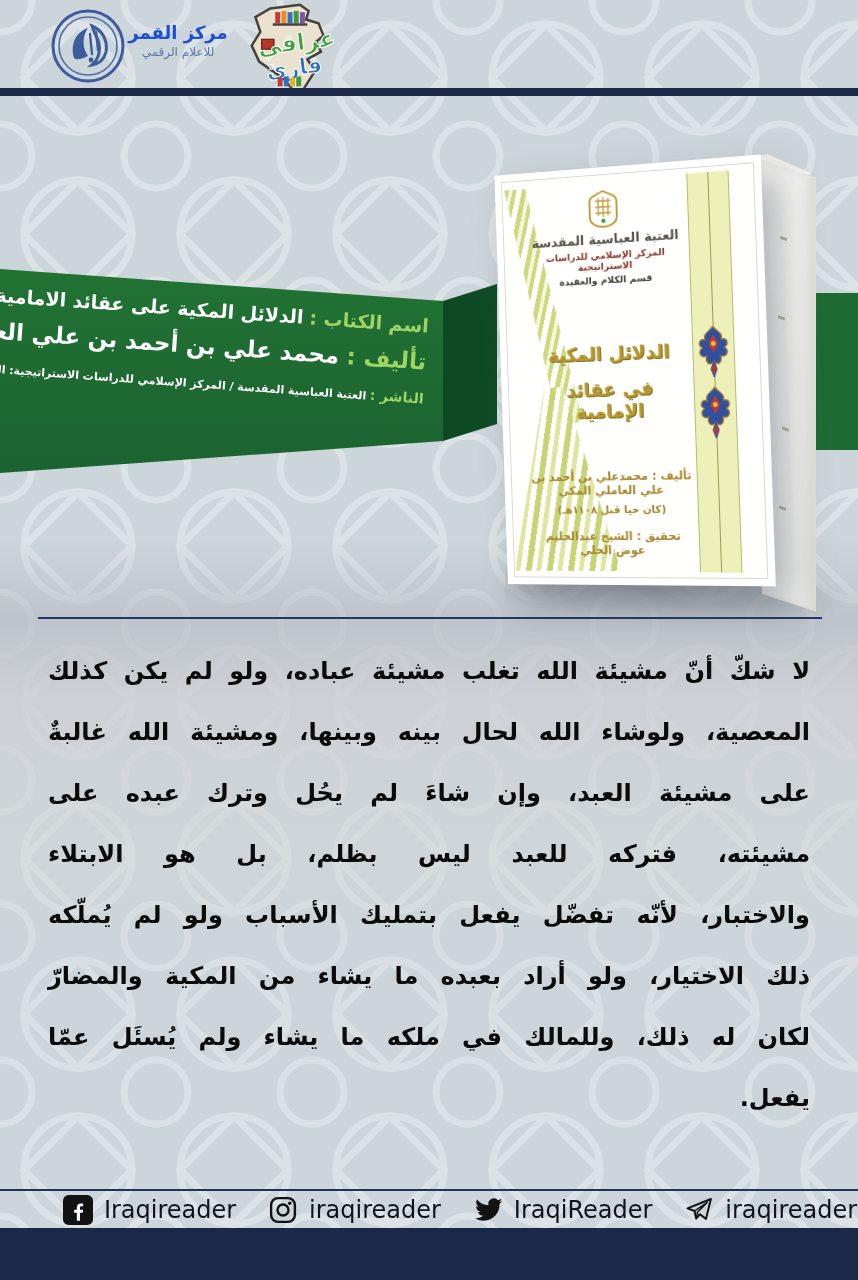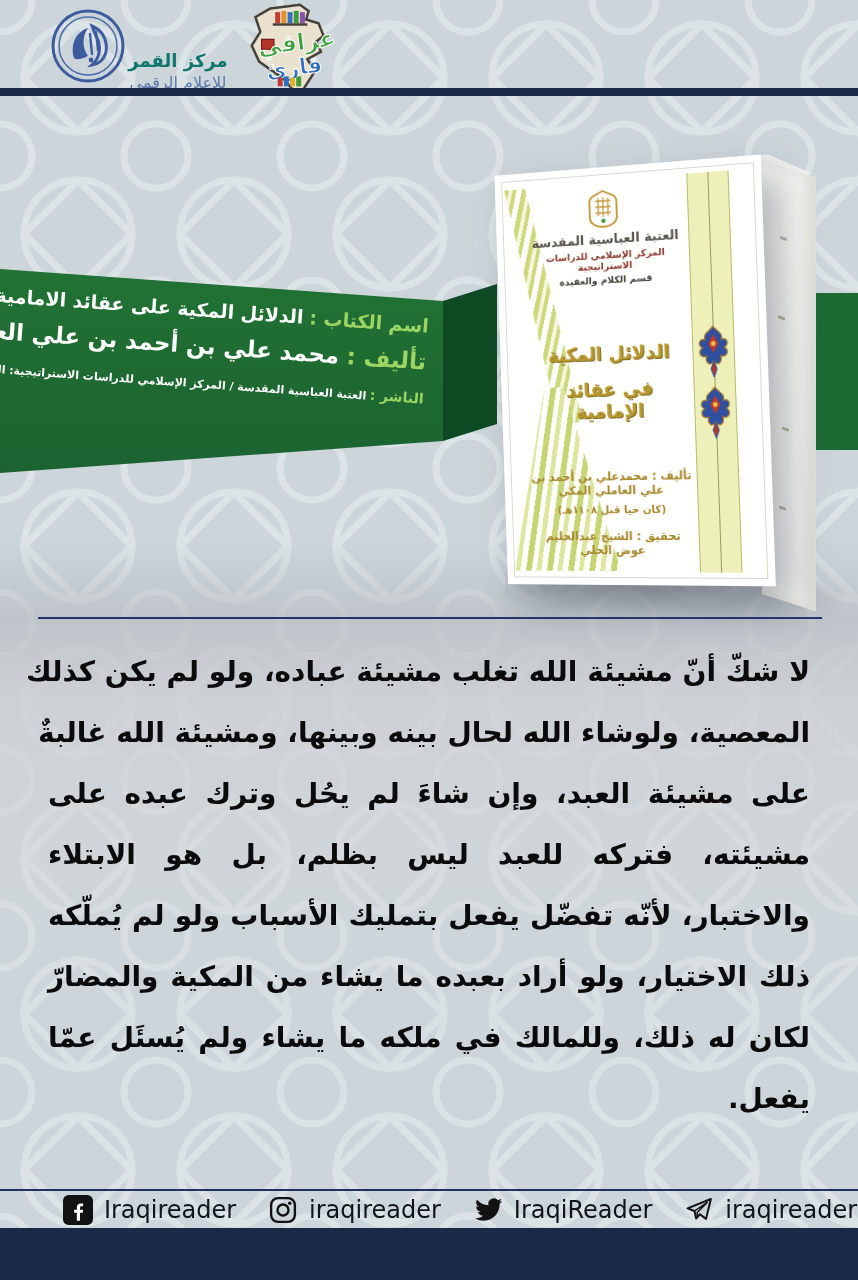--- a/index.html
+++ b/index.html
@@ -12,22 +12,22 @@
 
   
   .shade { position:absolute; left:0; top:540px; width:858px; height:660px; z-index:3; pointer-events:none;
     background:linear-gradient(180deg, rgba(188,192,197,0) 0%, rgba(184,188,194,0.70) 12%,
       rgba(205,208,212,0.85) 24%, rgba(210,213,216,0.55) 46%, rgba(207,212,217,0.22) 72%, rgba(205,212,218,0) 100%); }
 
   
   .header { position:absolute; left:0; top:0; width:858px; height:88px; z-index:5; }
   .qamar-logo { position:absolute; left:50px; top:8px; }
   .qamar-text { position:absolute; left:128px; top:22px; width:100px; text-align:center; direction:rtl; }
-  .qamar-name { color:#0f766e; font-weight:bold; font-size:18px;margin-top:28px; }
-  .qamar-sub  { color:#5b79ae; font-size:16px; margin-top:2px; }
+  .qamar-name { color:#1d4ed8; font-weight:bold; font-size:18px; }
+  .qamar-sub  { color:#5b79ae; font-size:12px; margin-top:2px; }
   .iraq-logo { position:absolute; left:233px; top:1px; }
   .navy-strip { position:absolute; left:0; top:88px; width:858px; height:8px; background:#1b2949; z-index:6; }
 
   
   .ribbon-left { position:absolute; left:0; top:260px; width:450px; height:220px; z-index:2;
     background:linear-gradient(180deg,#227334 0%, #1b6230 100%);
     clip-path:polygon(0 9px, 443px 41px, 443px 181px, 0 213px); }
   .ribbon-fold { position:absolute; left:440px; top:260px; width:60px; height:190px; z-index:2; background:#0d4a23;
     clip-path:polygon(3px 41px, 57px 24px, 57px 164px, 3px 181px); }
   .ribbon-right { position:absolute; left:753px; top:293px; width:105px; height:157px; z-index:1; background:#1d6a33; }
@@ -76,21 +76,21 @@
   .cover-title .t2 { margin-top:14px; }
   .cover-author { position:absolute; left:20px; right:70px; top:296px; text-align:center; direction:rtl;
     color:#a8872b; font-weight:bold; }
   .ca1 { font-size:11.5px; }
   .ca2 { font-size:10.5px; margin-top:6px; }
   .ca3 { font-size:11.5px; margin-top:14px; }
 
   
   .q-sep { position:absolute; left:38px; top:617px; width:784px; height:2px; background:#27336c; z-index:6; }
   .quote { position:absolute; left:48px; right:48px; top:641px; z-index:6; direction:rtl; color:#0b0b0c; font-weight:bold; }
-  .qline { font-size:28px; line-height:61px; text-align:justify; text-align-last:justify; white-space:nowrap; }
+  .qline { font-size:24px; line-height:61px; text-align:justify; text-align-last:justify; white-space:nowrap; }
   .qline.qlast { text-align-last:right; }
 
   
   .social-line { position:absolute; left:0; top:1189px; width:858px; height:2px; background:#22305e; z-index:6; }
   .social-row { position:absolute; left:0; top:1192px; width:858px; height:36px; z-index:6;
     display:flex; align-items:center; justify-content:space-evenly;padding-left:31px; }
   .social-item { display:flex; align-items:center; gap:11px; color:#10141a; font-size:24px; }
   .footer { position:absolute; left:0; top:1228px; width:858px; height:52px; background:#1b2949; z-index:6; }
 </style>
 </head>

